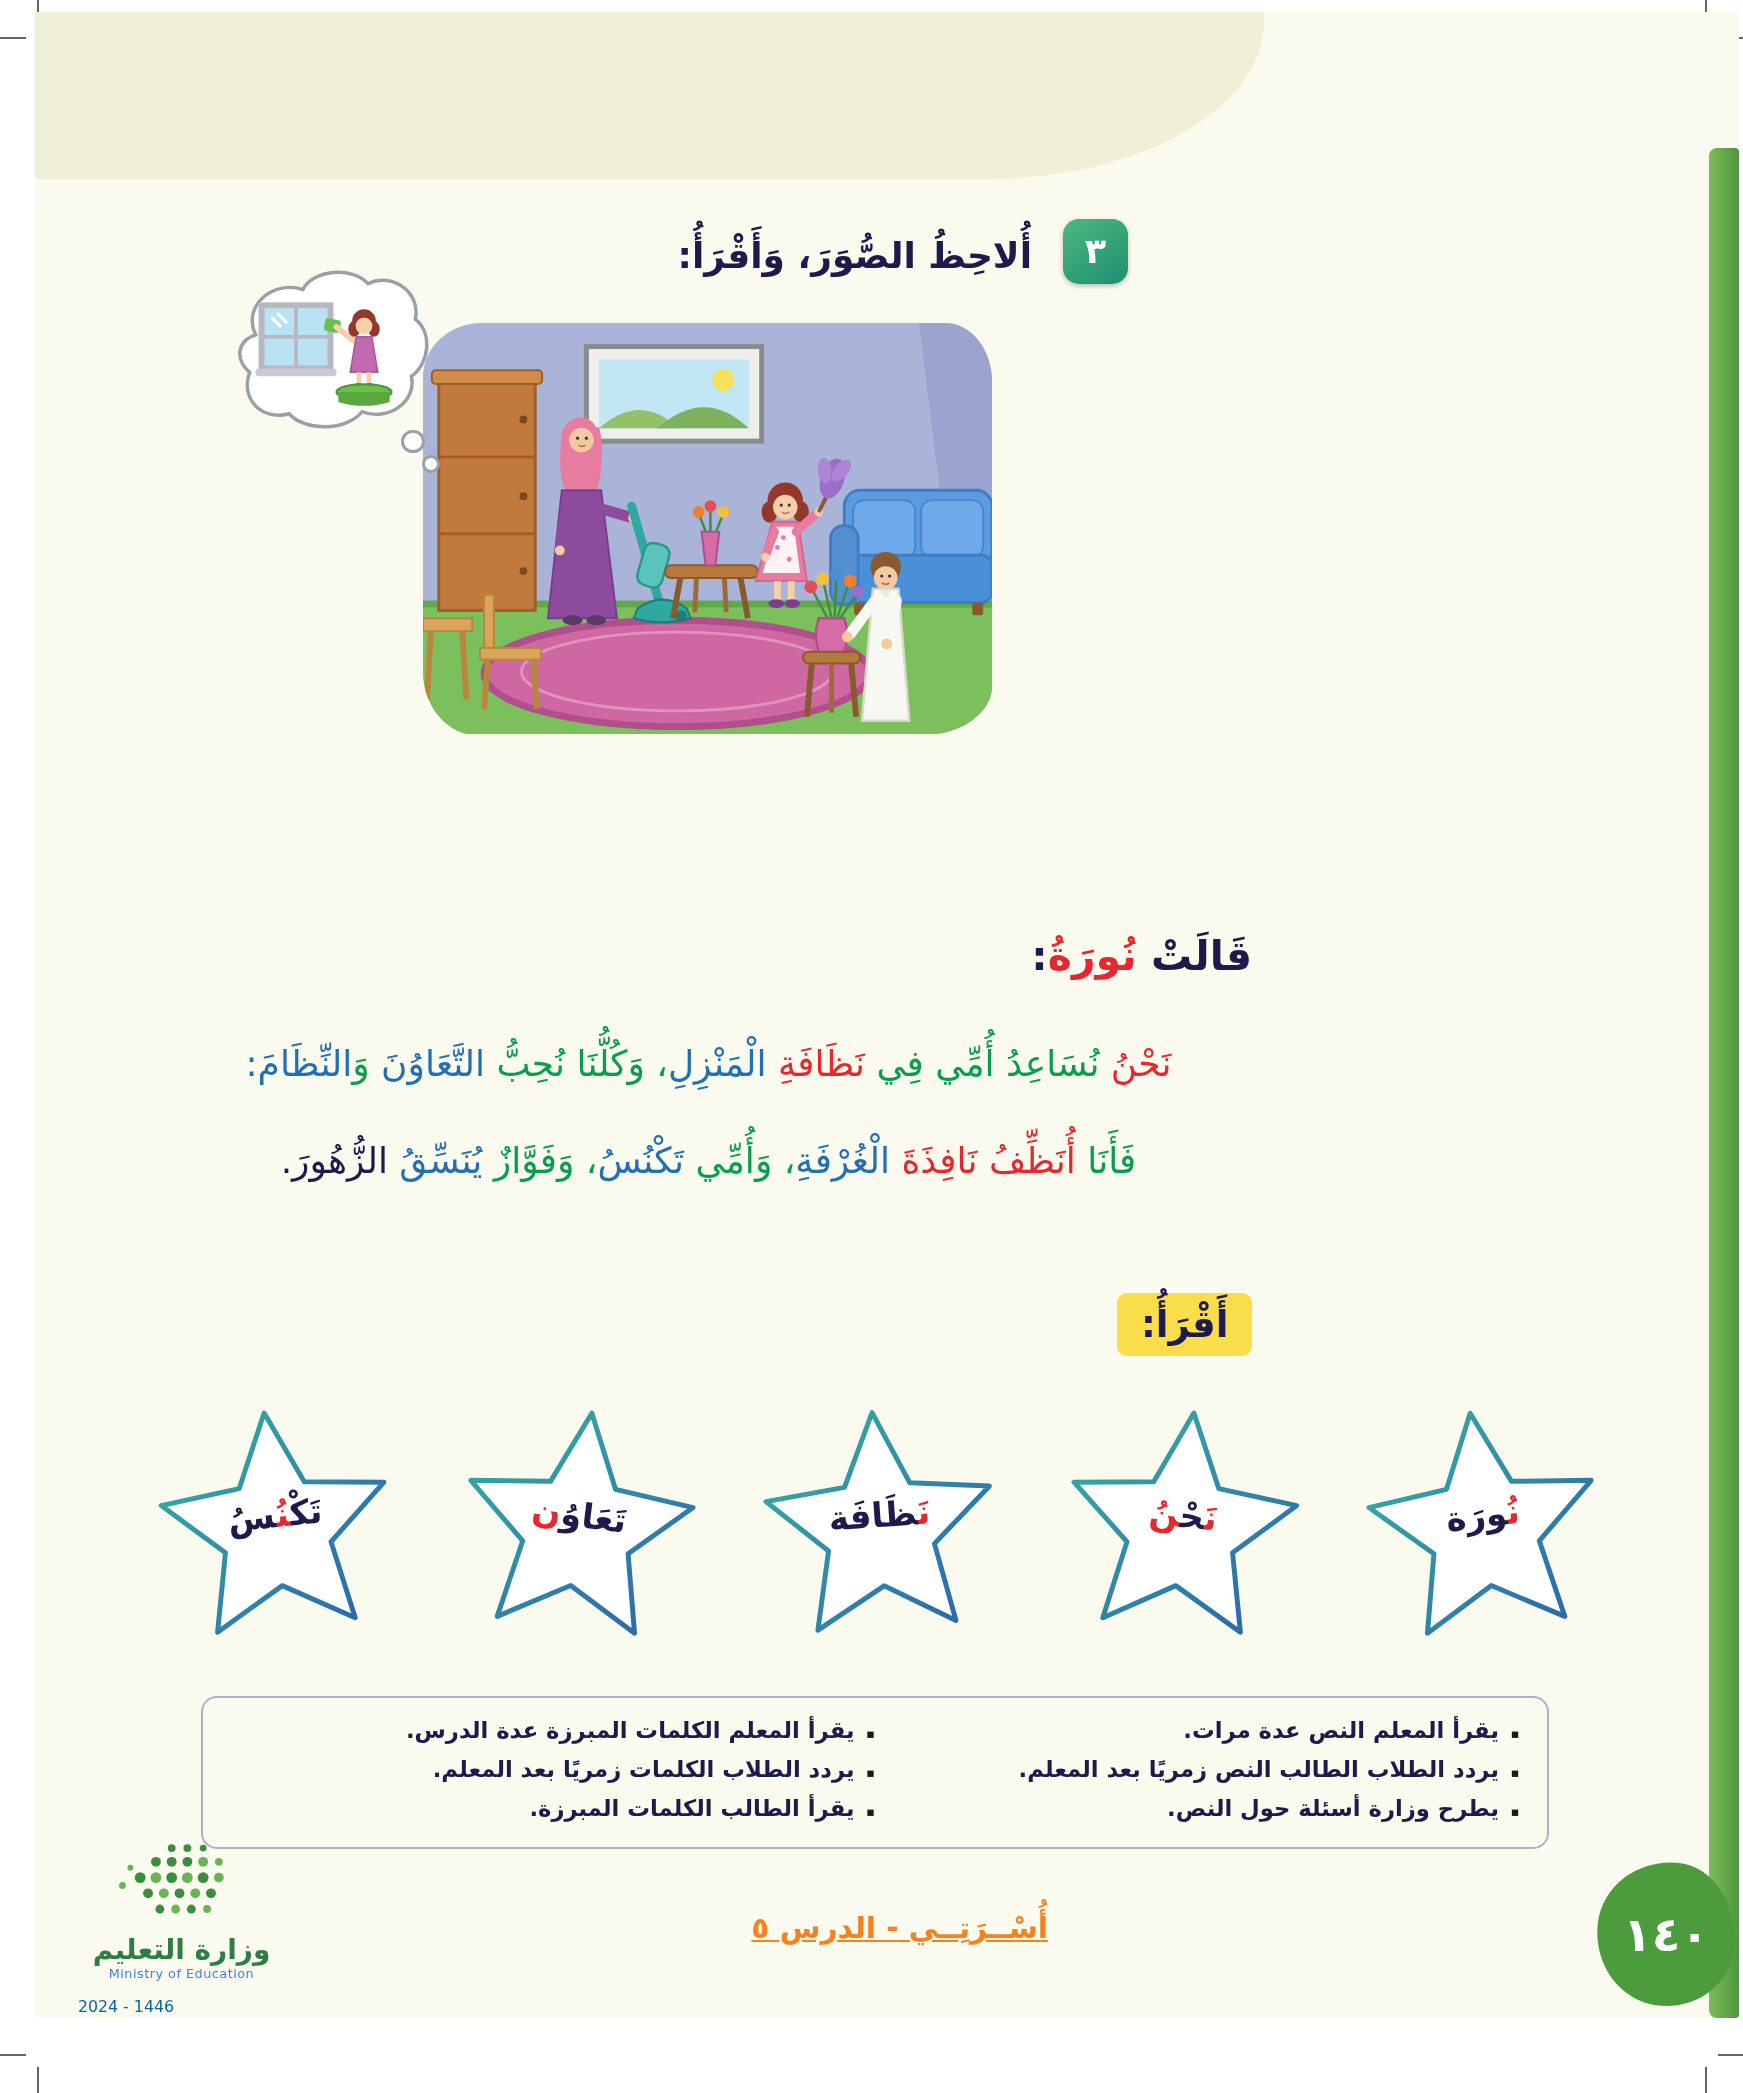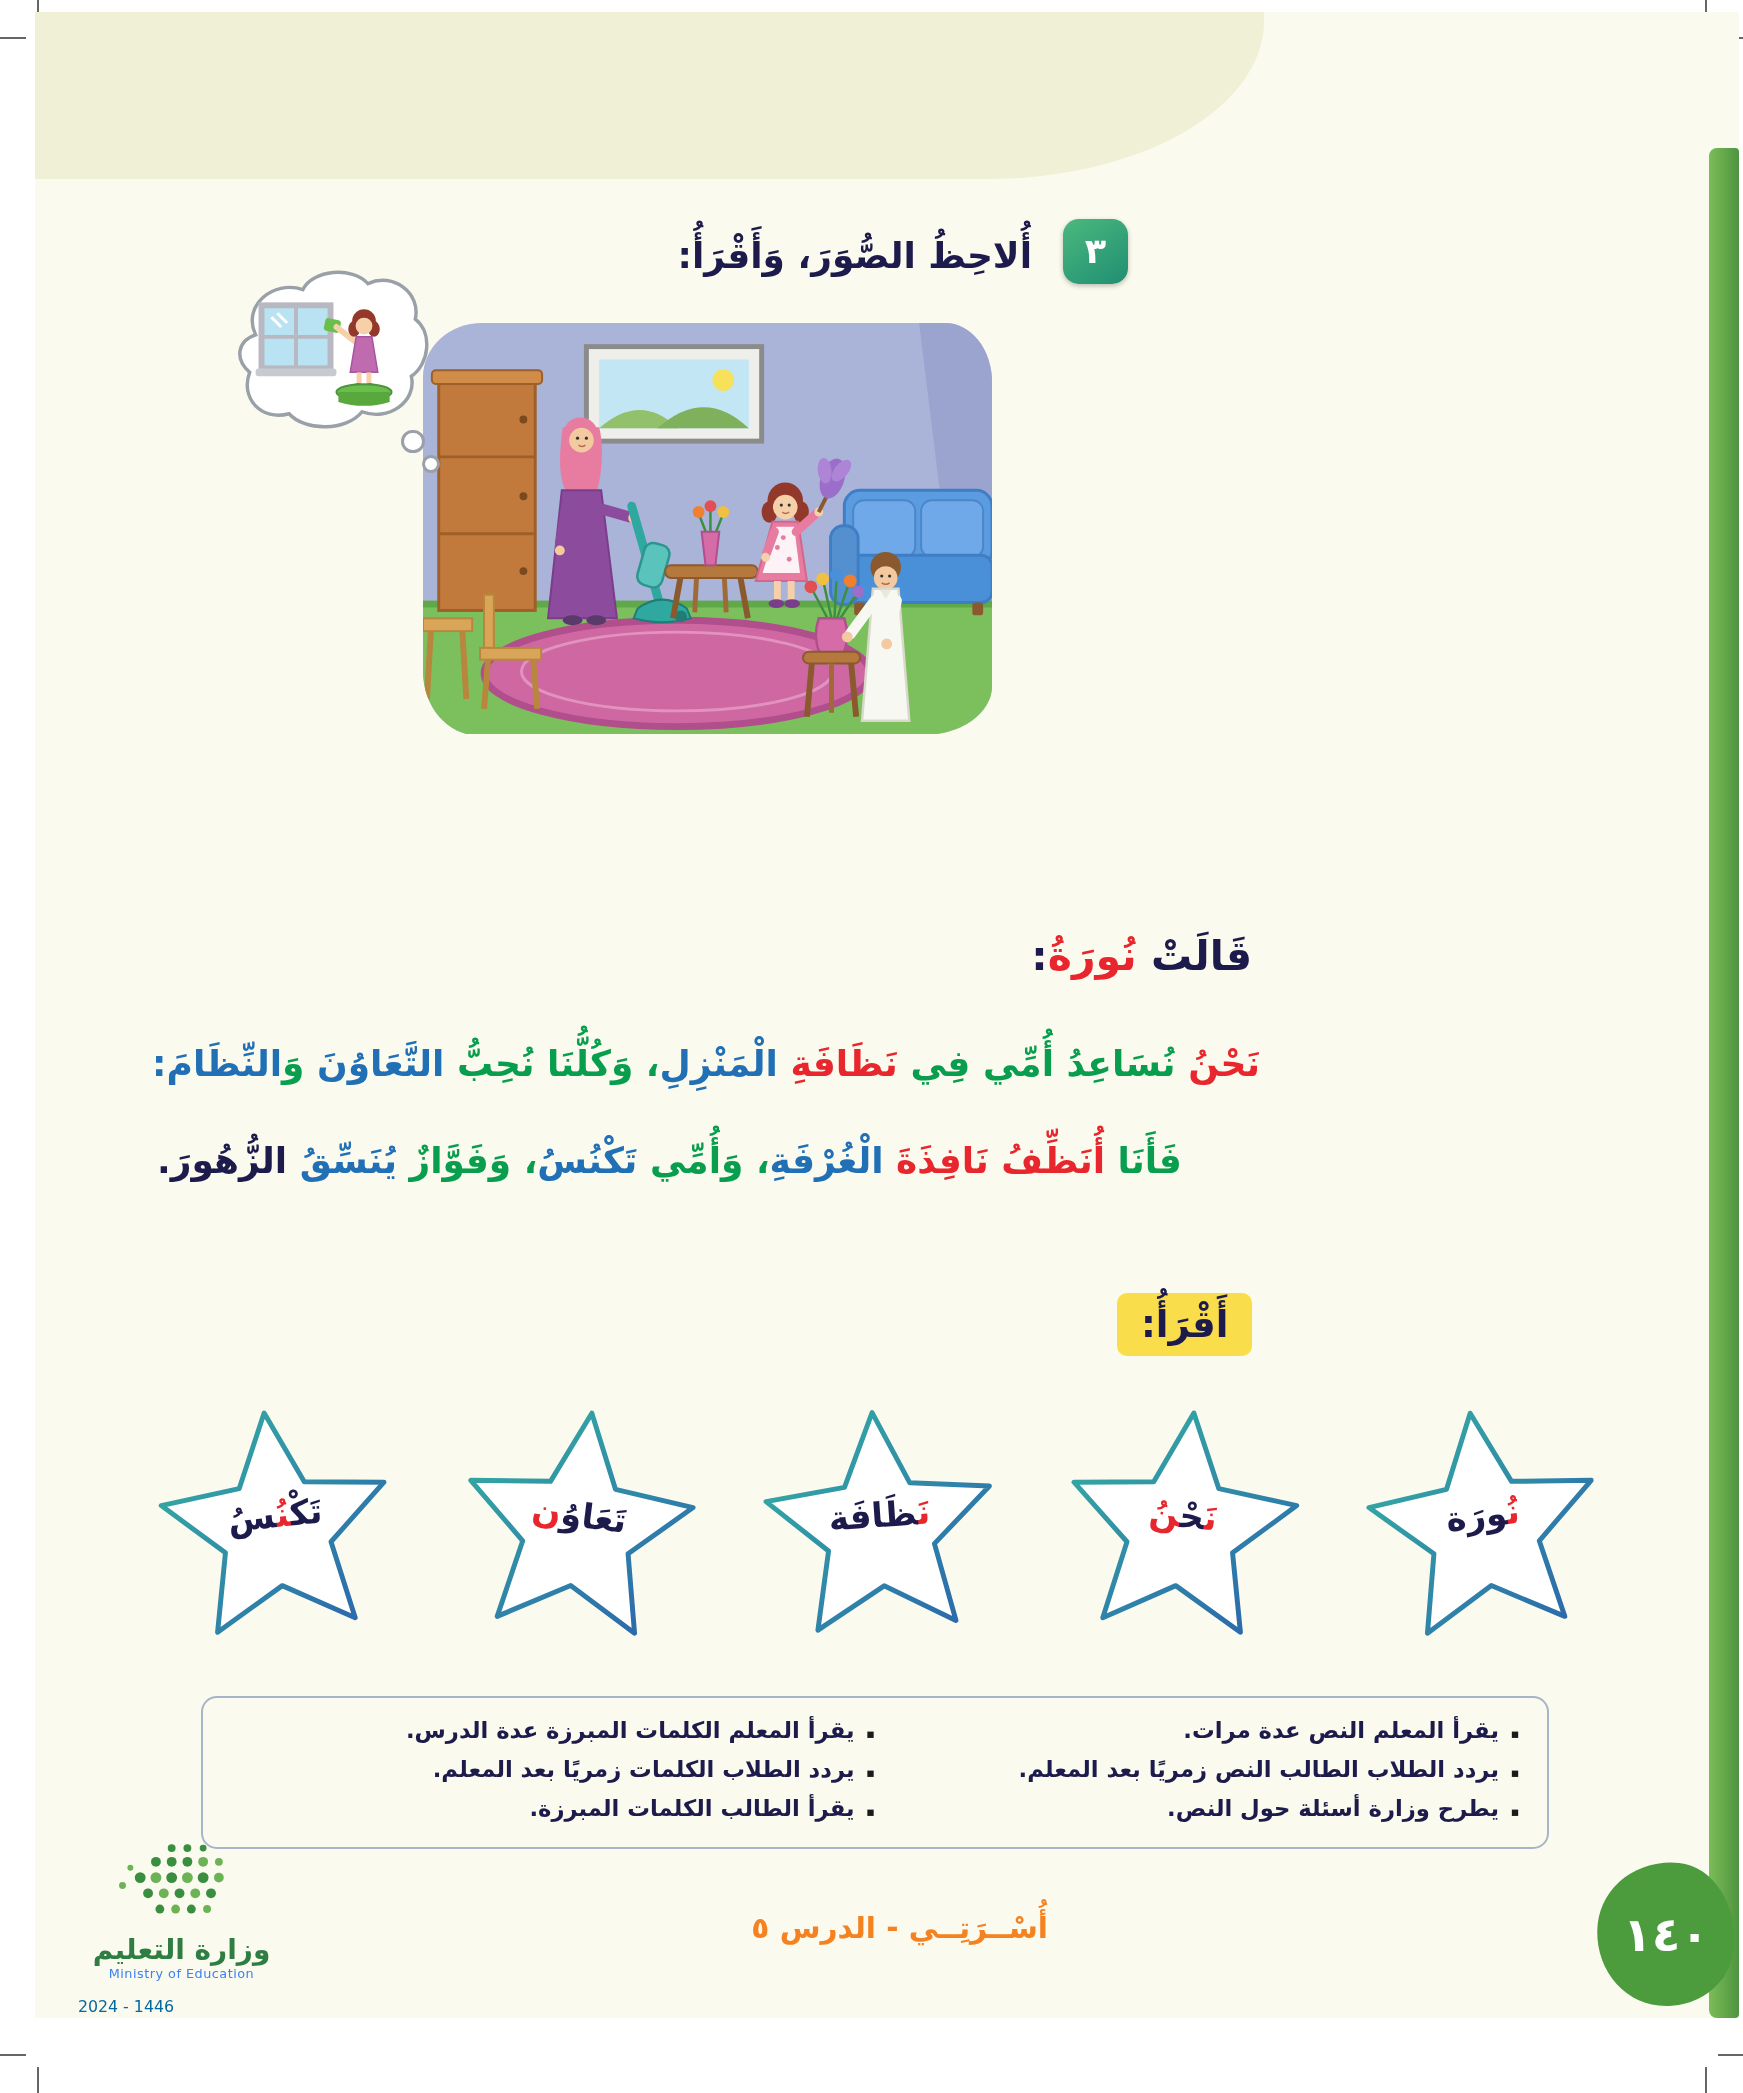--- a/index.html
+++ b/index.html
@@ -23,22 +23,22 @@
 
   .scene{position:absolute;left:388px;top:311px;width:569px;height:412px;overflow:hidden;
         border-radius:59px 47px 69px 54px / 54px 59px 49px 64px;}
   .scene svg{display:block;}
   .bubble{position:absolute;left:193px;top:246px;width:207px;height:187px;}
   .bdot{position:absolute;border:3px solid #9aa0a8;background:#fff;border-radius:50%;}
   .bdot1{left:366px;top:418px;width:17.7px;height:17.7px;}
   .bdot2{left:387px;top:443px;width:11.8px;height:11.8px;}
 
   .intro{position:absolute;right:487px;top:920px;font-size:41px;font-weight:bold;direction:rtl;white-space:nowrap;}
-  .paragraph{position:absolute;left:122px;width:1103px;top:1003px;direction:rtl;text-align:left;
-        font-size:36px;font-weight:bold;line-height:97px;}
+  .paragraph{position:absolute;left:122px;width:1103px;top:1003px;direction:rtl;text-align:center;
+        font-size:36px;font-weight:normal;line-height:97px;}
   .pline{white-space:nowrap;}
   .read-label{position:absolute;right:487px;top:1281px;background:var(--highlight-yellow,#f9dd4a);
         color:var(--navy,#1c1b4b);font-size:37px;font-weight:bold;padding:9.9px 23.6px;border-radius:9.9px;
         direction:rtl;white-space:nowrap;}
 
   .stars{position:absolute;left:117px;top:1387px;width:1456px;height:262px;display:flex;
         direction:rtl;justify-content:space-between;}
   .star-wrap{position:relative;width:248px;height:254px;}
   .star-wrap svg{width:248px;height:240px;display:block;}
   .s1{transform:rotate(-7deg);} .s2{transform:rotate(6deg);} .s3{transform:rotate(-4deg);}
@@ -54,21 +54,21 @@
   .tb-col li{display:flex;gap:11.8px;margin-bottom:9.9px;font-size:22.7px;font-weight:600;
         color:var(--navy,#24305e);align-items:baseline;}
   .blt{font-size:12.8px;line-height:22.7px;color:#1a1a1a;}
   .tb-footer{text-align:center;font-size:22.7px;font-weight:600;color:var(--navy,#24305e);margin-top:2px;}
 
   .logo{position:absolute;left:33px;top:1824px;width:227px;text-align:center;}
   .logo-ar{font-size:28px;font-weight:bold;color:var(--logo-green,#2e7d43);margin-top:2px;direction:rtl;}
   .logo-en{font-size:12.8px;color:#3b82f6;letter-spacing:0.5px;}
   .logo-year{font-size:15.8px;color:#0369a1;margin-top:15.8px;text-align:left;padding-left:9.9px;}
   .lesson{position:absolute;right:691px;top:1899px;font-size:29.6px;font-weight:bold;white-space:nowrap;
-        color:var(--orange,#f58220);direction:rtl;}
+        color:var(--orange,#f58220);direction:rtl;text-decoration:underline;}
   .page-num{position:absolute;left:1562px;top:1850px;width:138px;height:144px;
         background:var(--page-blob-green,#4c9c3e);
         border-radius:54% 46% 50% 50% / 48% 56% 44% 52%;transform:rotate(6deg);
         display:flex;align-items:center;justify-content:center;}
   .page-num span{color:#fff;font-size:47px;font-weight:bold;transform:rotate(-6deg);}
 </style>
 </head>
 <body>
 
 <svg width="0" height="0" style="position:absolute" aria-hidden="true">

